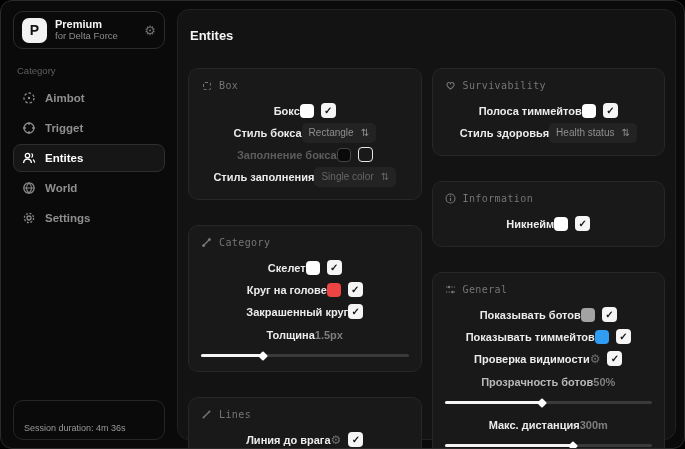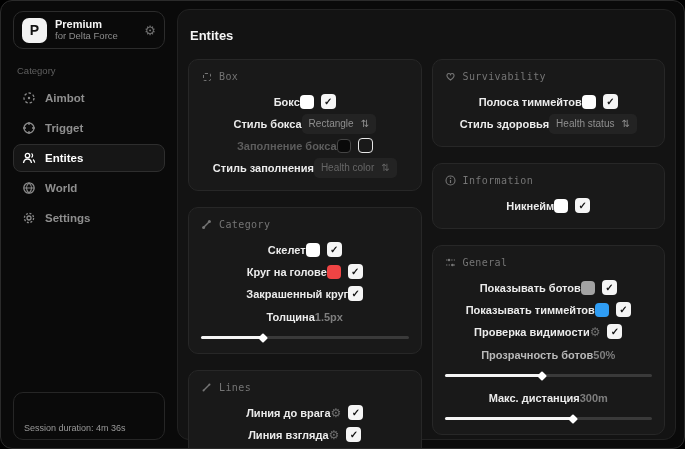--- a/index.html
+++ b/index.html
@@ -36,37 +36,37 @@
     border-radius:8px; border:1px solid transparent;
     color:#8f8f8f; font-size:11.5px; font-weight:600; cursor:pointer;
   }
   .nav-item.active { color:#ffffff; background:#161616; border-color:#2e2e2e; }
   .nav-item svg { flex:0 0 14px; }
   .nav-item .stroke { stroke:#8a8a8a; }
   .nav-item.active .stroke { stroke:#ffffff; }
 
   .sidebar-spacer { flex:1; }
   .session {
-    border:1px solid #262626; border-radius:10px; height:48px;
+    border:1px solid #262626; border-radius:10px; height:40px;
     display:flex; align-items:flex-end; padding:6px 10px;
     color:#9a9a9a; font-size:9px;
   }
 
   
   .main {
     flex:1; margin:8px 8px 8px 0; background:#131313;
     border:1px solid #222; border-radius:12px; padding:12px 10px 12px 10px;
     display:flex; flex-direction:column;
   }
   .main-title { color:#f5f5f5; font-size:13px; font-weight:700; margin:6px 0 16px 2px; }
   .columns { display:flex; gap:10px; align-items:flex-start; }
   .col { flex:1; display:flex; flex-direction:column; gap:16px; }
 
   .card {
-    background:#191919; border:1px solid #272727; border-radius:10px; padding:11px 12px 12px 12px;
+    background:#191919; border:1px solid #272727; border-radius:10px; padding:11px 12px 12px 12px;margin-top:9px;
   }
   .card-head {
     display:flex; align-items:center; gap:7px; color:#757575;
     font-family:"DejaVu Sans Mono", monospace; font-size:10px; letter-spacing:.4px;
     margin-bottom:9px;
   }
   .card-head .hicon { display:flex; align-items:center; justify-content:center; width:11px; height:11px; }
   .box-glyph { width:8px; height:8px; border:1px dashed #757575; border-radius:2px; }
 
   .row {
@@ -202,21 +202,21 @@
           <div class="row">
             <span class="row-label dim">Заполнение бокса</span>
             <span class="ctrls">
               <span class="swatch black" style="background: rgb(10, 10, 10);"></span>
               <span class="checkbox unchecked"></span>
             </span>
           </div>
           <div class="row">
             <span class="row-label">Стиль заполнения</span>
             <span class="select dim">
-              <span class="sel-value">Health color</span>
+              <span class="sel-value">Single color</span>
               <span class="updown">⇅</span>
             </span>
           </div>
         </div>
 
         <div class="card">
           <div class="card-head">
             <span class="hicon">
               <svg width="11" height="11" viewBox="0 0 11 11">
                   <path d="M3 8 L8 3" stroke="#757575" stroke-width="1.4" fill="none"></path>

